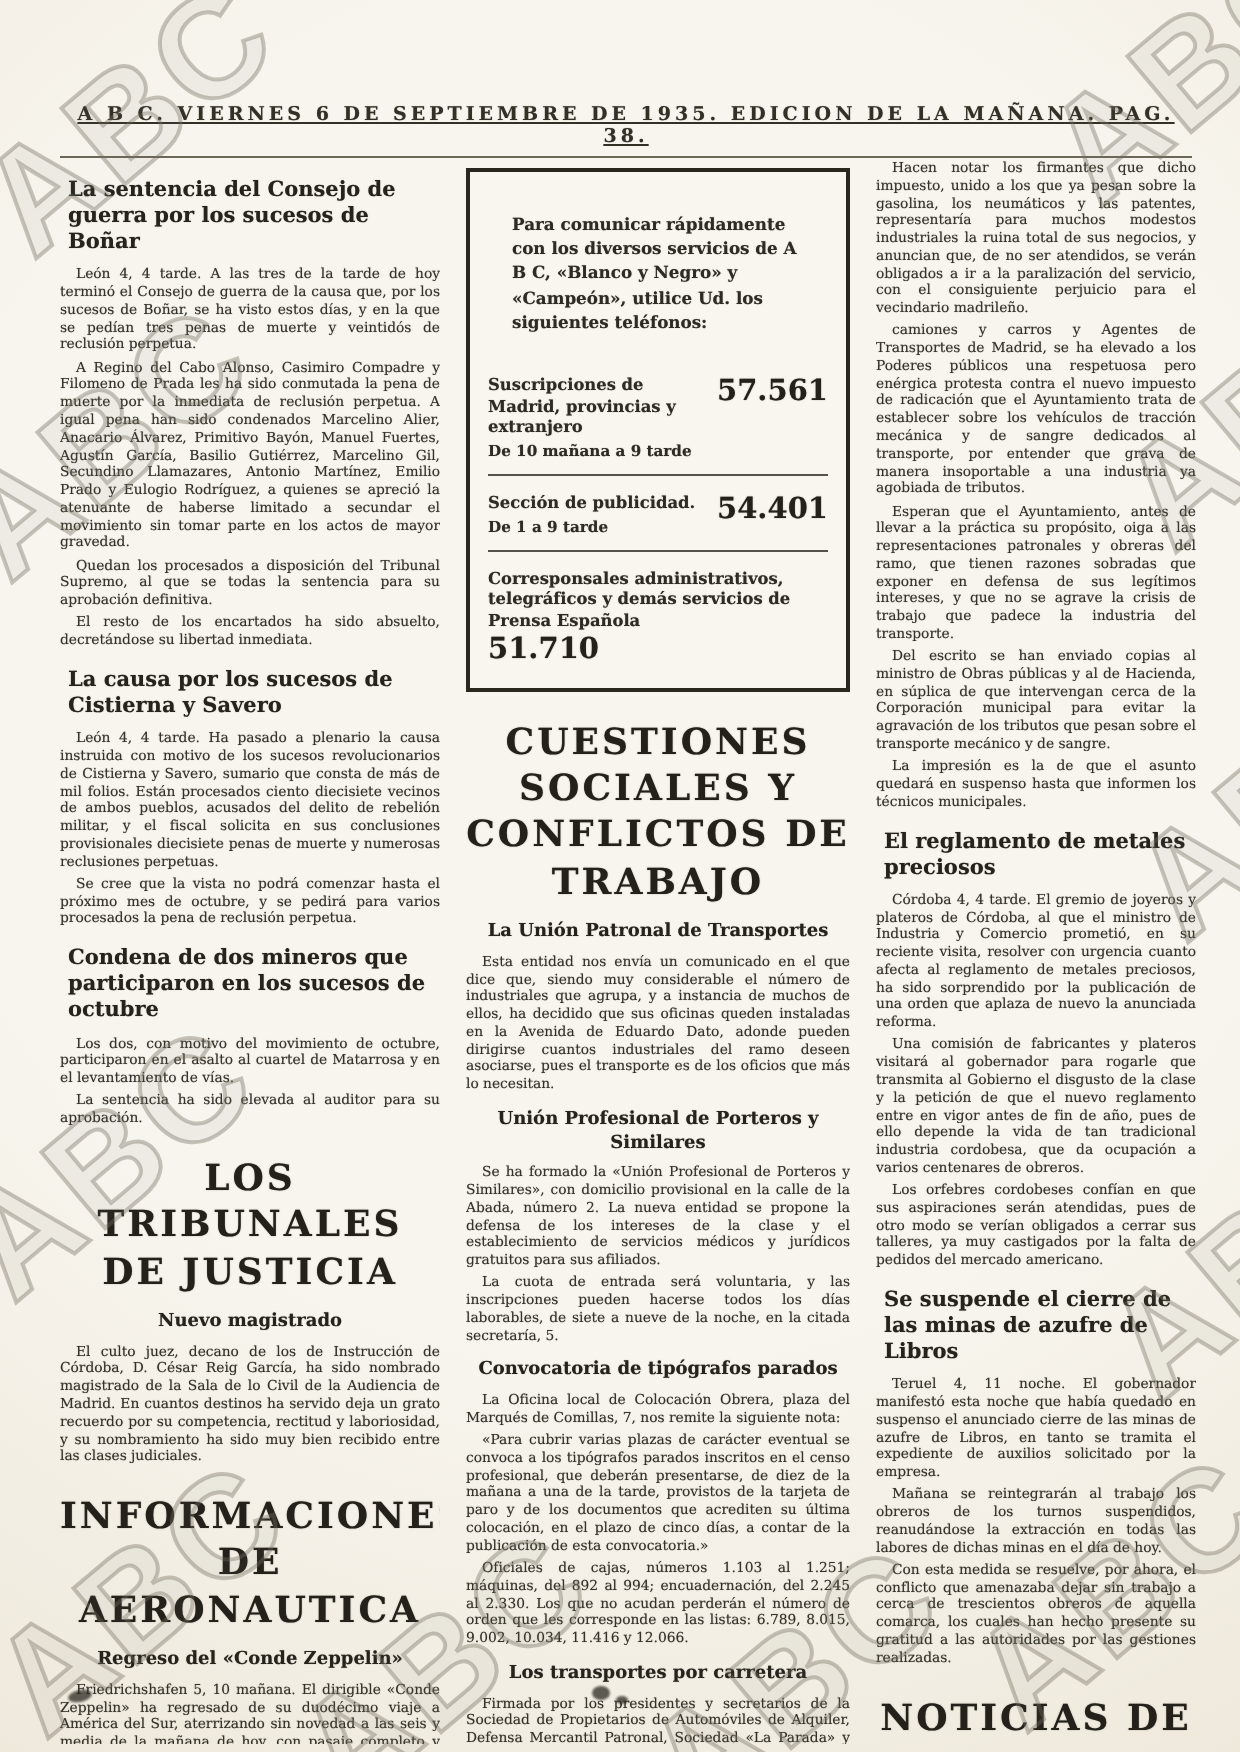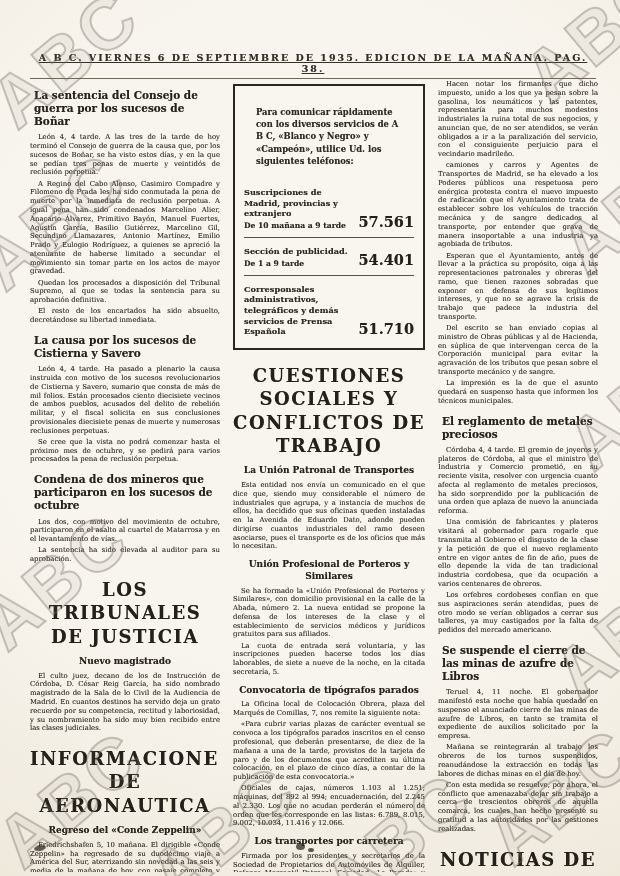--- a/index.html
+++ b/index.html
@@ -59,25 +59,25 @@
     border:2px solid #2a271f;
     padding:8px 9px 9px 9px;
     margin:4px 0 2px 0;
     background:rgba(250,247,240,.4);
   }
   .pb-intro{
     font-size:8.4px;font-weight:bold;line-height:1.45;margin:12px;
     text-shadow:0 0 .5px rgba(50,45,35,.5);
   }
   .pb-entry{
-    display:flex;justify-content:space-between;align-items:flex-end;
+    display:flex;justify-content:space-between;align-items:flex-start;
     padding:8px 0 7px 0;
     border-bottom:1px solid #56524a;
   }
-  .pb-entry:last-child{border-bottom:none;padding-bottom:2px;}
+  .pb-entry:last-child{border-bottom:none;padding-bottom:2px;flex-direction:column;}
   .pb-left{flex:1;padding-right:8px;}
   .pb-label{font-size:8.2px;font-weight:bold;line-height:1.3;
     text-shadow:0 0 .5px rgba(50,45,35,.5);}
   .pb-hours{font-size:7.6px;font-weight:bold;margin-top:2px;
     text-shadow:0 0 .5px rgba(50,45,35,.5);}
   .pb-hours:empty{display:none;}
   .pb-number{font-size:14.5px;font-weight:bold;white-space:nowrap;
     color:#24211a;text-shadow:0 0 .6px rgba(50,45,35,.55);}
   
   .wm{

